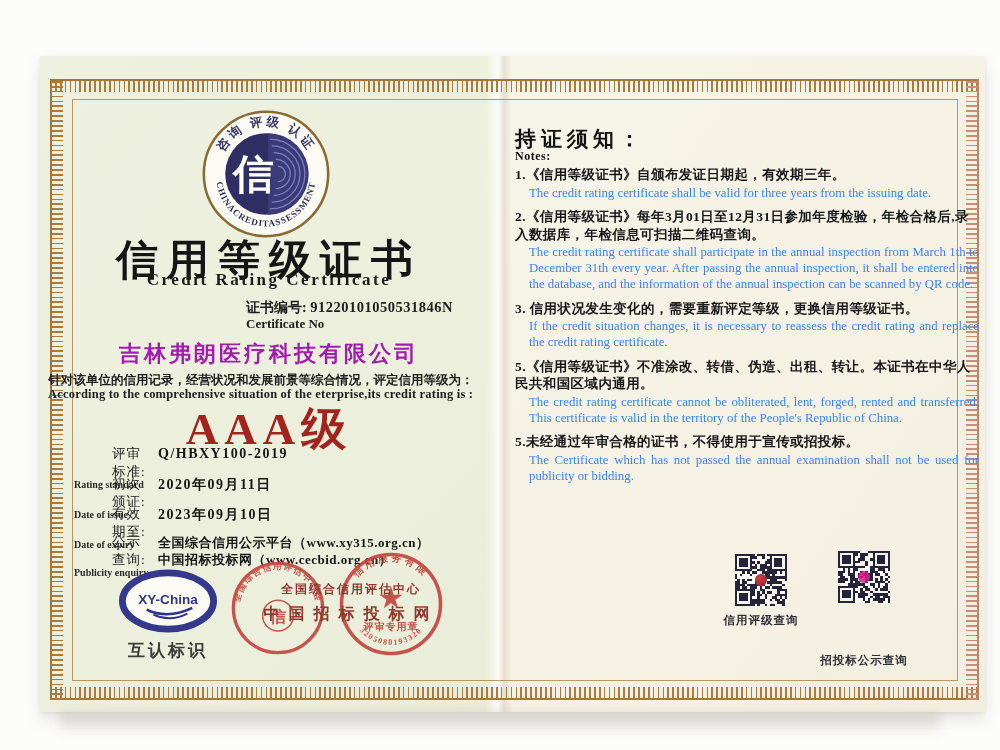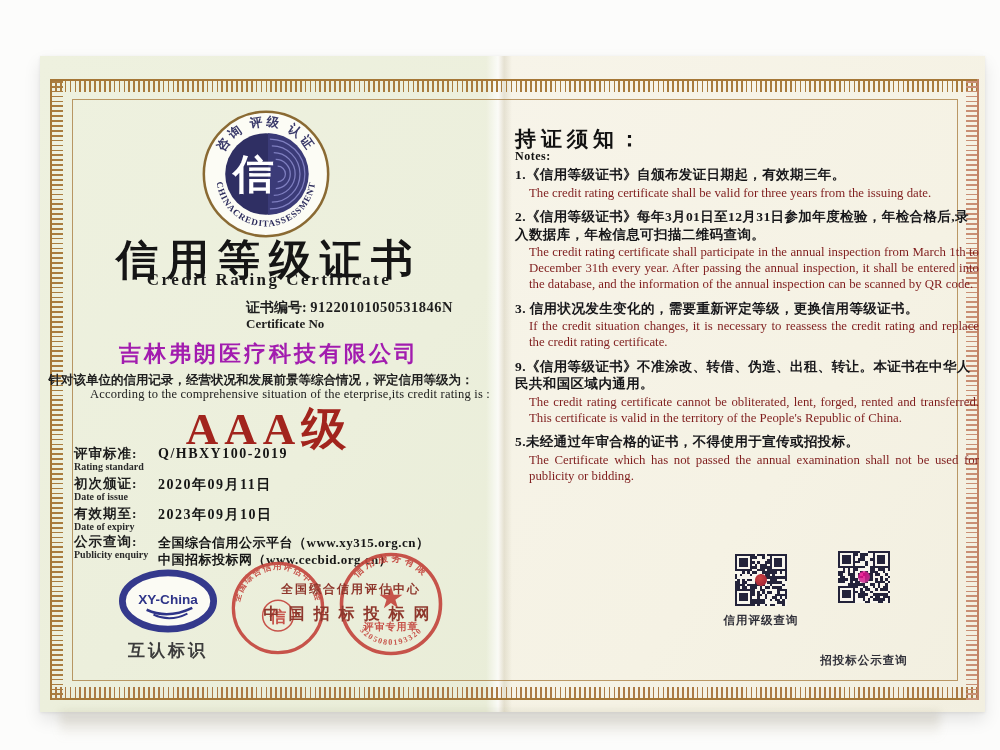--- a/index.html
+++ b/index.html
@@ -38,28 +38,28 @@
           font-size:42px; font-weight:bold; color:#151515; letter-spacing:9px; }
   .title-en { position:absolute; left:0; top:214px; width:458px; text-align:center;
           font-size:17px; font-weight:bold; color:#1b1b1b; letter-spacing:2.5px; }
   .certno { position:absolute; left:206px; top:243px; font-size:14px; font-weight:bold; color:#1e1e1e; white-space:nowrap; }
   .certno .num { font-size:14.5px; letter-spacing:.5px; }
   .certno-en { position:absolute; left:206px; top:260px; font-size:13px; font-weight:bold; color:#1e1e1e; }
   .company { position:absolute; left:0; top:283px; width:458px; text-align:center;
           font-size:22px; font-weight:bold; color:#a21caf; letter-spacing:3px; }
   .desc-zh { position:absolute; left:0; top:316px; width:442px; text-align:center;
           font-size:12.5px; font-weight:bold; color:#202020; }
-  .desc-en { position:absolute; left:8px; top:331px; width:442px; text-align:right;
-          font-size:12.5px; font-weight:normal; color:#202020; letter-spacing:.2px; }
+  .desc-en { position:absolute; left:8px; top:331px; width:442px; text-align:left;
+          font-size:12.5px; font-weight:bold; color:#202020; letter-spacing:.2px; }
   .rating { position:absolute; left:0; top:343px; width:458px; text-align:center;
           font-size:45px; font-weight:bold; color:#a2241d; letter-spacing:6px; }
 
   .field { position:absolute; left:34px; }
   .field .lab { float:left; width:76px; }
-  .field .lab .zh { font-size:13.5px; font-weight:bold; color:#1c1c1c; letter-spacing:1px; }
+  .field .lab .zh { font-size:13.5px; font-weight:normal; color:#1c1c1c; letter-spacing:1px;margin-left:38px; }
   .field .lab .en { font-size:10px; font-weight:bold; color:#2a2a2a; margin-top:-2px; }
   .field .val { float:left; margin-left:8px; font-size:14px; font-weight:bold; color:#161616; letter-spacing:1.5px; padding-top:1px; }
   .field .val.small { font-size:13px; letter-spacing:.5px; line-height:17px; }
   .f0 { top:389px; } .f1 { top:419px; } .f2 { top:449px; } .f3 { top:477px; }
 
   .xy-logo { position:absolute; left:76px; top:512px; width:104px; height:66px; }
   .mutual { position:absolute; left:76px; top:583px; width:104px; text-align:center;
           font-size:17px; font-weight:bold; color:#3c3c3c; letter-spacing:3px; }
   .seal { position:absolute; opacity:.92; }
   .seal1 { left:190px; top:504px; width:96px; height:96px; }
@@ -68,21 +68,21 @@
           color:#8e372c; font-weight:bold; }
   .stamp1 { top:525px; font-size:12px; letter-spacing:2px; }
   .stamp2 { top:548px; font-size:16px; letter-spacing:9px; }
 
   
   .notes-head { position:absolute; left:475px; top:69px; font-size:21px; font-weight:bold; color:#111; letter-spacing:5px; }
   .notes-sub { position:absolute; left:475px; top:93px; font-size:12px; font-weight:bold; color:#111; letter-spacing:.5px; }
   .notes { position:absolute; left:475px; top:110px; width:464px; }
   .note { margin-bottom:7px; }
   .note .zh { font-size:13.5px; font-weight:bold; color:#17171a; line-height:17.5px; letter-spacing:.4px; }
-  .note .en { font-size:12.8px; color:#7f1d1d; line-height:15.8px; padding-left:14px; text-align:justify; margin-top:2px; }
+  .note .en { font-size:12.8px; color:#3b82f6; line-height:15.8px; padding-left:14px; text-align:justify; margin-top:2px; }
 
   .qr { position:absolute; width:52px; height:52px; background:#f8f6ee;
         display:grid; grid-template-columns:repeat(21,1fr); grid-template-rows:repeat(21,1fr); }
   .qr1 { left:695px; top:498px; } .qr2 { left:798px; top:495px; }
   .qc { background:#23233a; }
   .qf { position:absolute; width:17px; height:17px; border:2.6px solid #23233a; background:#f8f6ee; }
   .qf::after { content:''; position:absolute; inset:2.4px; background:#23233a; }
   .qr-dot { position:absolute; left:20px; top:20px; width:12px; height:12px; border-radius:50%; z-index:2; }
   .qr1 .qr-dot { background:radial-gradient(circle at 40% 35%, #c44, #971b30); }
   .qr2 .qr-dot { background:radial-gradient(circle at 40% 35%, #e08, #b5489a); opacity:.85; }
@@ -217,21 +217,21 @@
       </div>
       <div class="note">
         <div class="zh">2.《信用等级证书》每年3月01日至12月31日参加年度检验，年检合格后,录入数据库，年检信息可扫描二维码查询。</div>
         <div class="en">The credit rating certificate shall participate in the annual inspection from March 1th to December 31th every year. After passing the annual inspection, it shall be entered into the database, and the information of the annual inspection can be scanned by QR code.</div>
       </div>
       <div class="note">
         <div class="zh">3. 信用状况发生变化的，需要重新评定等级，更换信用等级证书。</div>
         <div class="en">If the credit situation changes, it is necessary to reassess the credit rating and replace the credit rating certificate.</div>
       </div>
       <div class="note">
-        <div class="zh">9.《信用等级证书》不准涂改、转借、伪造、出租、转让。本证书在中华人民共和国区域内通用。</div>
+        <div class="zh">5.《信用等级证书》不准涂改、转借、伪造、出租、转让。本证书在中华人民共和国区域内通用。</div>
         <div class="en">The credit rating certificate cannot be obliterated, lent, forged, rented and transferred. This certificate is valid in the territory of the People's Republic of China.</div>
       </div>
       <div class="note">
         <div class="zh">5.未经通过年审合格的证书，不得使用于宣传或招投标。</div>
         <div class="en">The Certificate which has not passed the annual examination shall not be used for publicity or bidding.</div>
       </div>
     </div>
 
     <div class="qr qr1" id="qrA">
         <div class="qr-dot"></div>

